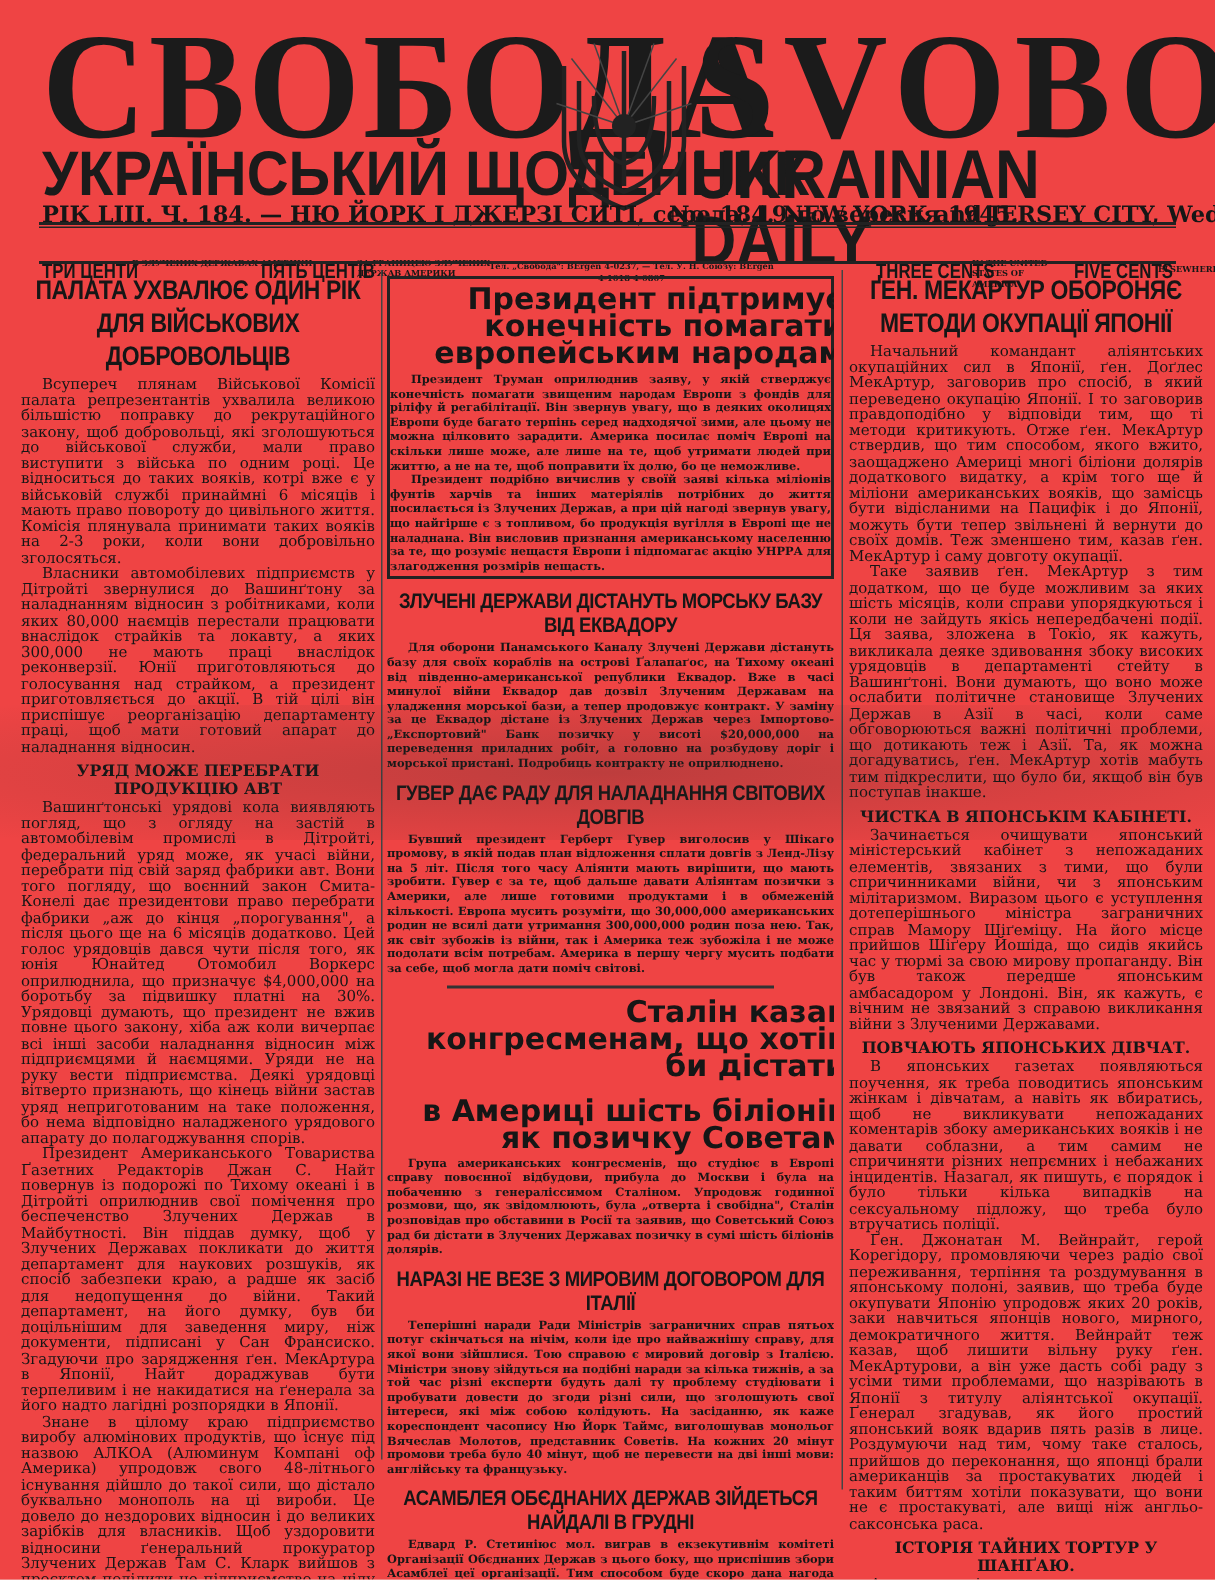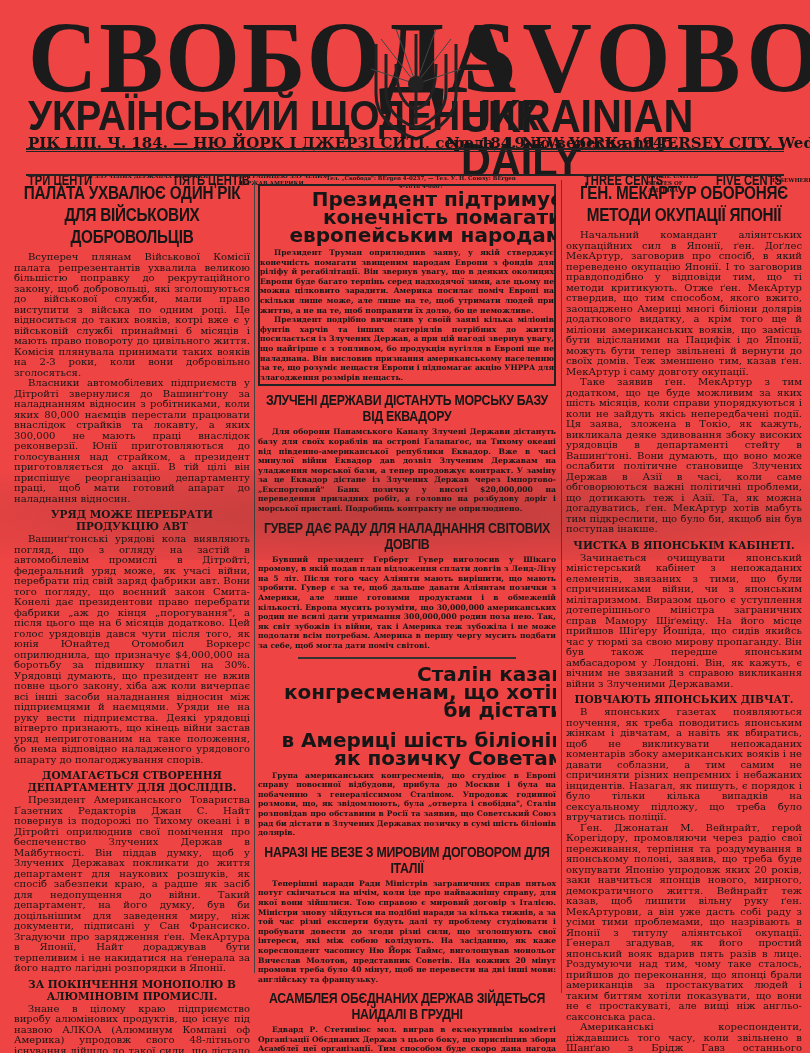--- a/index.html
+++ b/index.html
@@ -106,23 +106,21 @@
 
   <div class="vline" style="left:254px"></div>
   <div class="vline" style="left:561px; bottom:60px"></div>
 
   <div class="col col-left">
     <div class="hl hl-big">ПАЛАТА УХВАЛЮЄ ОДИН РІК ДЛЯ ВІЙСЬКОВИХ ДОБРОВОЛЬЦІВ</div>
     <p class="body">Всупереч плянам Військової Комісії палата репрезентантів ухвалила великою більшістю поправку до рекрутаційного закону, щоб добровольці, які зголошуються до військової служби, мали право виступити з війська по одним році. Це відноситься до таких вояків, котрі вже є у військовій службі принаймні 6 місяців і мають право повороту до цивільного життя. Комісія плянувала принимати таких вояків на 2-3 роки, коли вони добровільно зголосяться.</p>
     <p class="body">Власники автомобілевих підприємств у Дітройті звернулися до Вашинґтону за наладнанням відносин з робітниками, коли яких 80,000 наємців перестали працювати внаслідок страйків та локавту, а яких 300,000 не мають праці внаслідок реконверзії. Юнії приготовляються до голосування над страйком, а президент приготовляється до акції. В тій цілі він приспішує реорганізацію департаменту праці, щоб мати готовий апарат до наладнання відносин.</p>
     <div class="hl-ser">УРЯД МОЖЕ ПЕРЕБРАТИ ПРОДУКЦІЮ АВТ</div>
     <p class="body">Вашинґтонські урядові кола виявляють погляд, що з огляду на застій в автомобілевім промислі в Дітройті, федеральний уряд може, як учасі війни, перебрати під свій заряд фабрики авт. Вони того погляду, що воєнний закон Смита-Конелі дає президентови право перебрати фабрики „аж до кінця „порогування", а після цього ще на 6 місяців додатково. Цей голос урядовців дався чути після того, як юнія Юнайтед Отомобил Воркерс оприлюднила, що призначує $4,000,000 на боротьбу за підвишку платні на 30%. Урядовці думають, що президент не вжив повне цього закону, хіба аж коли вичерпає всі інші засоби наладнання відносин між підприємцями й наємцями. Уряди не на руку вести підприємства. Деякі урядовці вітверто признають, що кінець війни застав уряд неприготованим на таке положення, бо нема відповідно наладженого урядового апарату до полагоджування спорів.</p>
-    <div class="hl-ser">ДОМАГАЄТЬСЯ СТВОРЕННЯ ДЕПАРТАМЕНТУ ДЛЯ ДОСЛІДІВ.</div>
     <p class="body">Президент Американського Товариства Ґазетних Редакторів Джан С. Найт повернув із подорожі по Тихому океані і в Дітройті оприлюднив свої помічення про беспеченство Злучених Держав в Майбутності. Він піддав думку, щоб у Злучених Державах покликати до життя департамент для наукових розшуків, як спосіб забезпеки краю, а радше як засіб для недопущення до війни. Такий департамент, на його думку, був би доцільнішим для заведення миру, ніж документи, підписані у Сан Франсиско. Згадуючи про зарядження ґен. МекАртура в Японії, Найт дораджував бути терпеливим і не накидатися на ґенерала за його надто лагідні розпорядки в Японії.</p>
-    <div class="hl-ser">ЗА ПОКІНЧЕННЯ МОНОПОЛЮ В АЛЮМІНОВІМ ПРОМИСЛІ.</div>
     <p class="body">Знане в цілому краю підприємство виробу алюмінових продуктів, що існує під назвою АЛКОА (Алюминум Компані оф Америка) упродовж свого 48-літнього існування дійшло до такої сили, що дістало буквально монополь на ці вироби. Це довело до нездорових відносин і до великих зарібків для власників. Щоб уздоровити відносини ґенеральний прокуратор Злучених Держав Там С. Кларк вийшов з проєктом поділити це підприємство на цілу низку менших і в такий спосіб дати спромогу витворити конкуренцію на ринку алуміну. Алюмінум потрібний тепер при виробі автомобілів і тому ціна його повинна бути дешевша. Це можна осягнути, коли буде свобідна продукція.</p>
 
   </div>
 
   <div class="col col-mid">
     <div class="boxed">
       <div class="hl-mixed">Президент підтримує конечність помагати европейським народам</div>
       <p class="body">Президент Труман оприлюднив заяву, у якій стверджує конечність помагати звищеним народам Европи з фондів для ріліфу й регабілітації. Він звернув увагу, що в деяких околицях Европи буде багато терпінь серед надходячої зими, але цьому не можна цілковито зарадити. Америка посилає поміч Европі на скільки лише може, але лише на те, щоб утримати людей при життю, а не на те, щоб поправити їх долю, бо це неможливе.</p>
       <p class="body">Президент подрібно вичислив у своїй заяві кілька міліонів фунтів харчів та інших матеріялів потрібних до життя посилається із Злучених Держав, а при цій нагоді звернув увагу, що найгірше є з топливом, бо продукція вугілля в Европі ще не наладнана. Він висловив признання американському населенню за те, що розуміє нещастя Европи і підпомагає акцію УНРРА для злагодження розмірів нещасть.</p>
     </div>
@@ -144,18 +142,19 @@
 
   <div class="col col-right">
     <div class="hl hl-big">ҐЕН. МЕКАРТУР ОБОРОНЯЄ МЕТОДИ ОКУПАЦІЇ ЯПОНІЇ</div>
     <p class="body">Начальний командант аліянтських окупаційних сил в Японії, ґен. Доґлес МекАртур, заговорив про спосіб, в який переведено окупацію Японії. І то заговорив правдоподібно у відповіди тим, що ті методи критикують. Отже ґен. МекАртур ствердив, що тим способом, якого вжито, заощаджено Америці многі біліони долярів додаткового видатку, а крім того ще й міліони американських вояків, що замісць бути відісланими на Пацифік і до Японії, можуть бути тепер звільнені й вернути до своїх домів. Теж зменшено тим, казав ґен. МекАртур і саму довготу окупації.</p>
     <p class="body">Таке заявив ґен. МекАртур з тим додатком, що це буде можливим за яких шість місяців, коли справи упорядкуються і коли не зайдуть якісь непередбачені події. Ця заява, зложена в Токіо, як кажуть, викликала деяке здивовання збоку високих урядовців в департаменті стейту в Вашинґтоні. Вони думають, що воно може ослабити політичне становище Злучених Держав в Азії в часі, коли саме обговорюються важні політичні проблеми, що дотикають теж і Азії. Та, як можна догадуватись, ґен. МекАртур хотів мабуть тим підкреслити, що було би, якщоб він був поступав інакше.</p>
     <div class="hl-ser">ЧИСТКА В ЯПОНСЬКІМ КАБІНЕТІ.</div>
     <p class="body">Зачинається очищувати японський міністерський кабінет з непожаданих елементів, звязаних з тими, що були спричинниками війни, чи з японським мілітаризмом. Виразом цього є уступлення дотеперішнього міністра заграничних справ Мамору Шіґеміцу. На його місце прийшов Шіґеру Йошіда, що сидів якийсь час у тюрмі за свою мирову пропаганду. Він був також передше японським амбасадором у Лондоні. Він, як кажуть, є вічним не звязаний з справою викликання війни з Злученими Державами.</p>
     <div class="hl-ser">ПОВЧАЮТЬ ЯПОНСЬКИХ ДІВЧАТ.</div>
     <p class="body">В японських газетах появляються поучення, як треба поводитись японським жінкам і дівчатам, а навіть як вбиратись, щоб не викликувати непожаданих коментарів збоку американських вояків і не давати соблазни, а тим самим не спричиняти різних непрємних і небажаних інцидентів. Назагал, як пишуть, є порядок і було тільки кілька випадків на сексуальному підложу, що треба було втручатись поліції.</p>
     <p class="body">Ґен. Джонатан М. Вейнрайт, герой Корегідору, промовляючи через радіо свої переживання, терпіння та роздумування в японському полоні, заявив, що треба буде окупувати Японію упродовж яких 20 років, заки навчиться японців нового, мирного, демократичного життя. Вейнрайт теж казав, щоб лишити вільну руку ґен. МекАртурови, а він уже дасть собі раду з усіми тими проблемами, що назрівають в Японії з титулу аліянтської окупації. Ґенерал згадував, як його простий японський вояк вдарив пять разів в лице. Роздумуючи над тим, чому таке сталось, прийшов до переконання, що японці брали американців за простакуватих людей і таким биттям хотіли показувати, що вони не є простакуваті, але вищі ніж англьо-саксонська раса.</p>
+    <div class="hl-ser">ІСТОРІЯ ТАЙНИХ ТОРТУР У ШАНҐАЮ.</div>
     <p class="body">Американські кореспонденти, діждавшись того часу, коли звільнено в Шанґаю з Брідж Гавз останнього американського полоненого, зачали описувати страхіття цеї тюрми, в якій японці допускались неймовірних злочинств і тортур не тільки над китайцями і аліянтськими полоненими, але теж і над японськими вояками. Випалити горіючими сірниками хрест на тілі було ще легкою карою, бо тільки насмішкою на християнах і глумливим запитом, чому Христос не спішить на ратунок.</p>
 
   </div>
 
   <div class="smudge" style="left:0; top:470px; width:810px; height:90px"></div>
 </div>
 
 </body></html>

